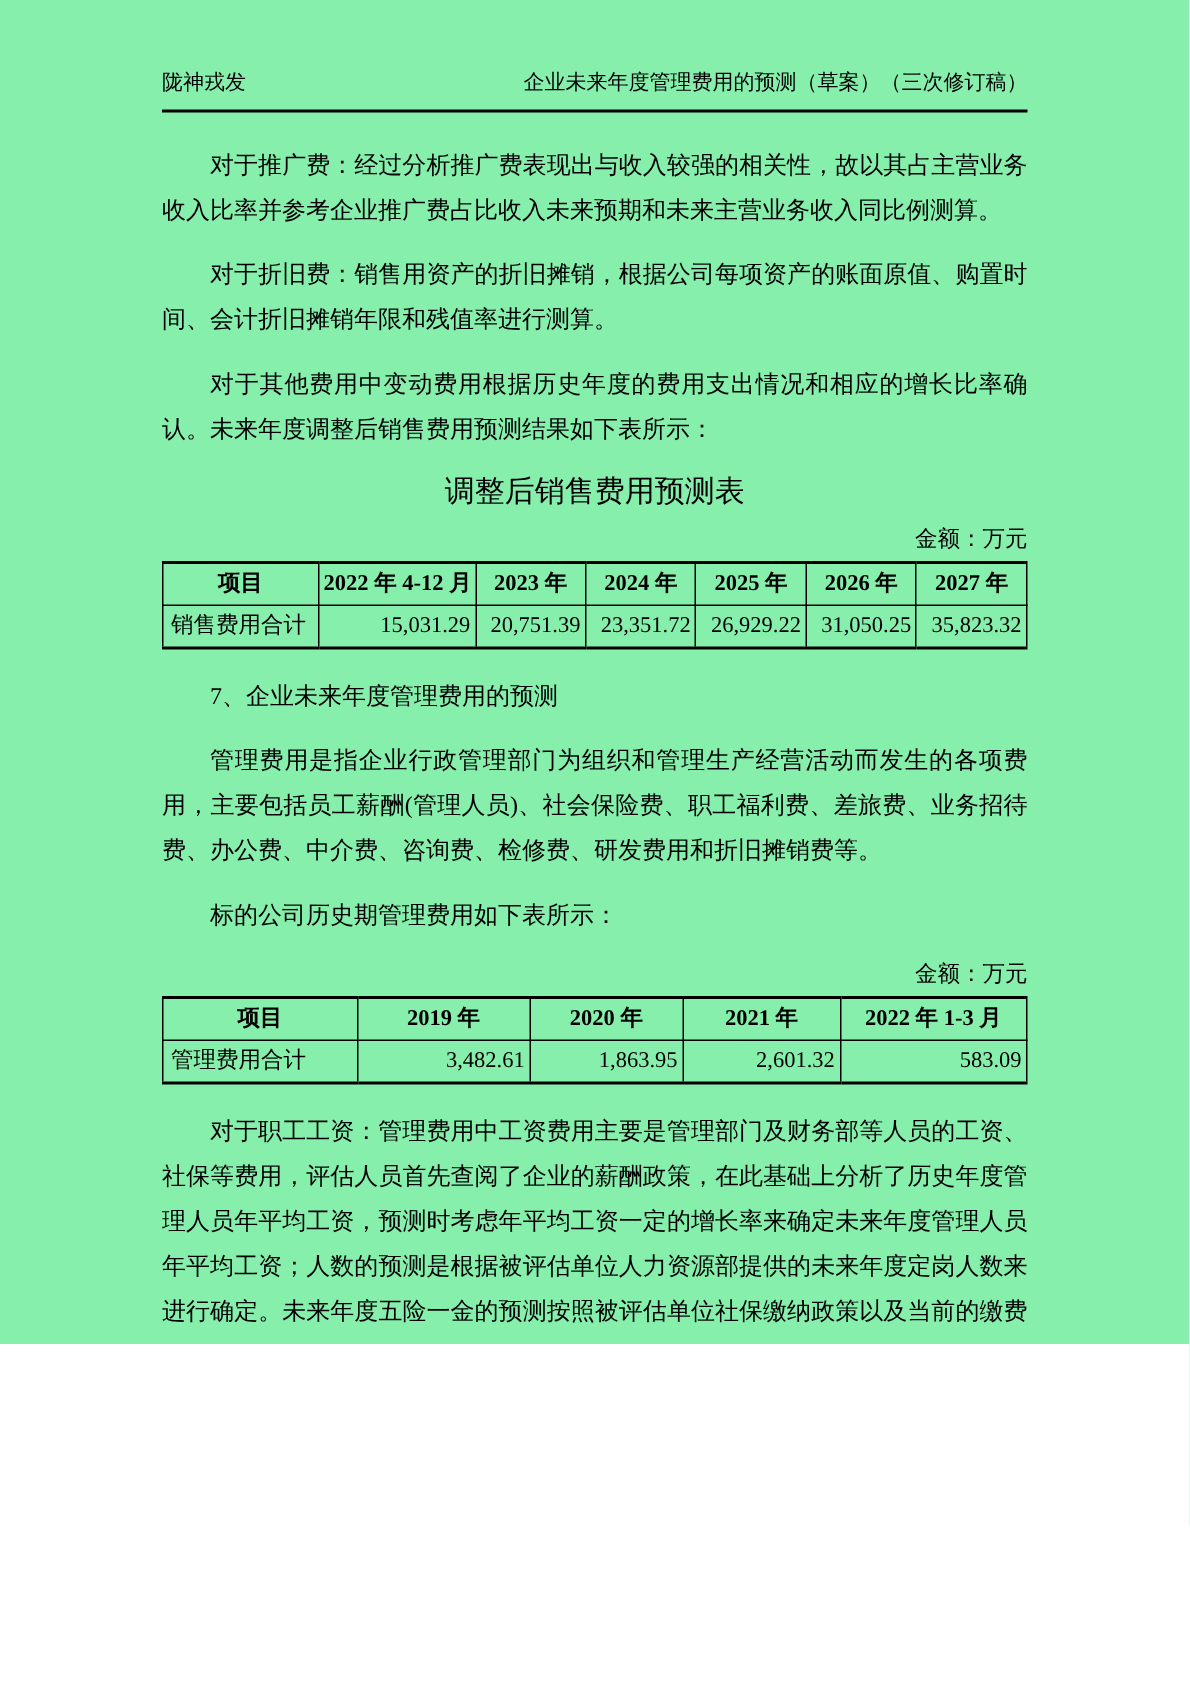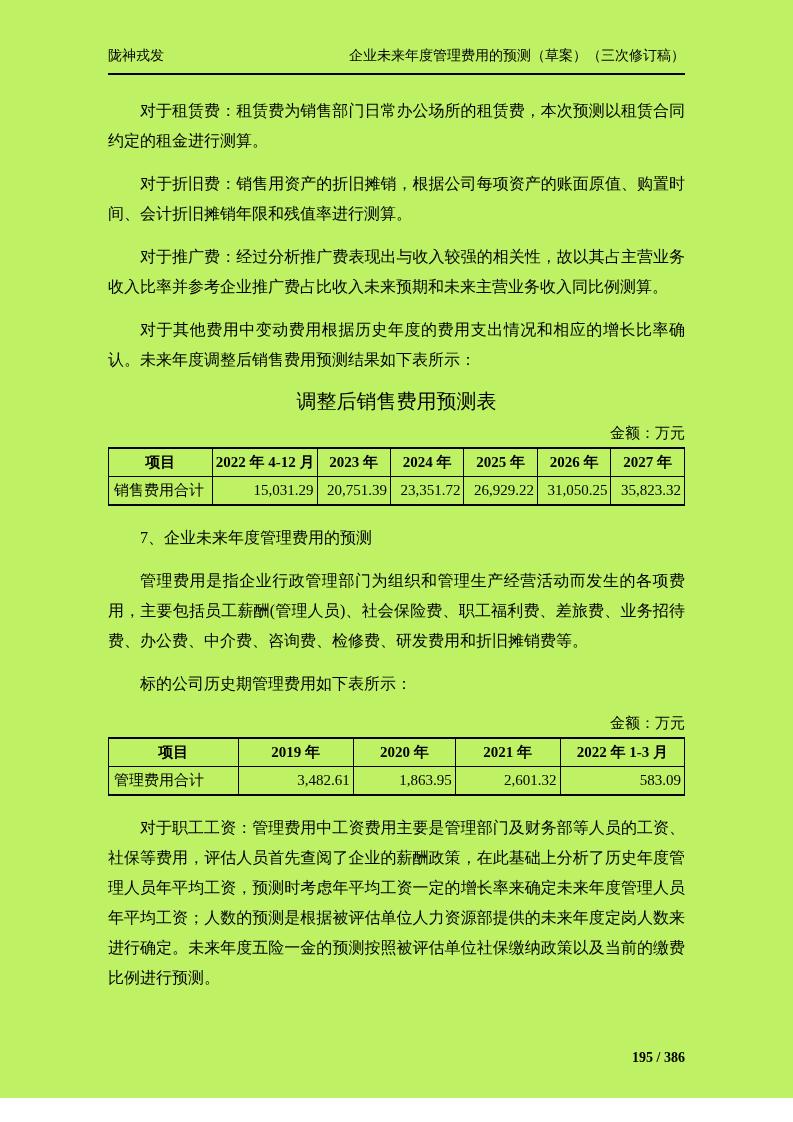--- a/index.html
+++ b/index.html
@@ -4,23 +4,23 @@
 <style>
   * { margin: 0; padding: 0; box-sizing: border-box; }
   html, body { background: #ffffff; }
   body {
     width: 793px; height: 1122px;
     font-family: "Liberation Serif", "DejaVu Serif", serif;
     color: #000000;
   }
   .page {
     position: relative;
-    width: 793px; height: 1098px;
+    width: 793px; height: 896px;
     padding: 46px 108px 0 108px;
-    background: #bef264;
+    background: #86efac;
     overflow: hidden;
   }
   .doc-header {
     display: flex;
     justify-content: space-between;
     align-items: flex-end;
     font-size: 14px;
     line-height: 20px;
     padding-bottom: 7px;
     border-bottom: 2px solid #000000;
@@ -90,25 +90,24 @@
 <div class="page">
 
   <div class="doc-header">
     <span>陇神戎发</span>
     <span>企业未来年度管理费用的预测（草案）（三次修订稿）</span>
   </div>
 
   <div class="doc-main">
 
 
-    <p class="para indent">对于租赁费：租赁费为销售部门日常办公场所的租赁费，本次预测以租赁合同约定的租金进行测算。</p>
+
+    <p class="para indent">对于推广费：经过分析推广费表现出与收入较强的相关性，故以其占主营业务收入比率并参考企业推广费占比收入未来预期和未来主营业务收入同比例测算。</p>
 
     <p class="para indent">对于折旧费：销售用资产的折旧摊销，根据公司每项资产的账面原值、购置时间、会计折旧摊销年限和残值率进行测算。</p>
-
-    <p class="para indent">对于推广费：经过分析推广费表现出与收入较强的相关性，故以其占主营业务收入比率并参考企业推广费占比收入未来预期和未来主营业务收入同比例测算。</p>
 
     <p class="para indent">对于其他费用中变动费用根据历史年度的费用支出情况和相应的增长比率确认。未来年度调整后销售费用预测结果如下表所示：</p>
 
     <div class="table-title">调整后销售费用预测表</div>
     <div class="unit-label">金额：万元</div>
 
     <table class="report-table">
       <colgroup>
         <col style="width:18%">
           <col style="width:18.2%">

